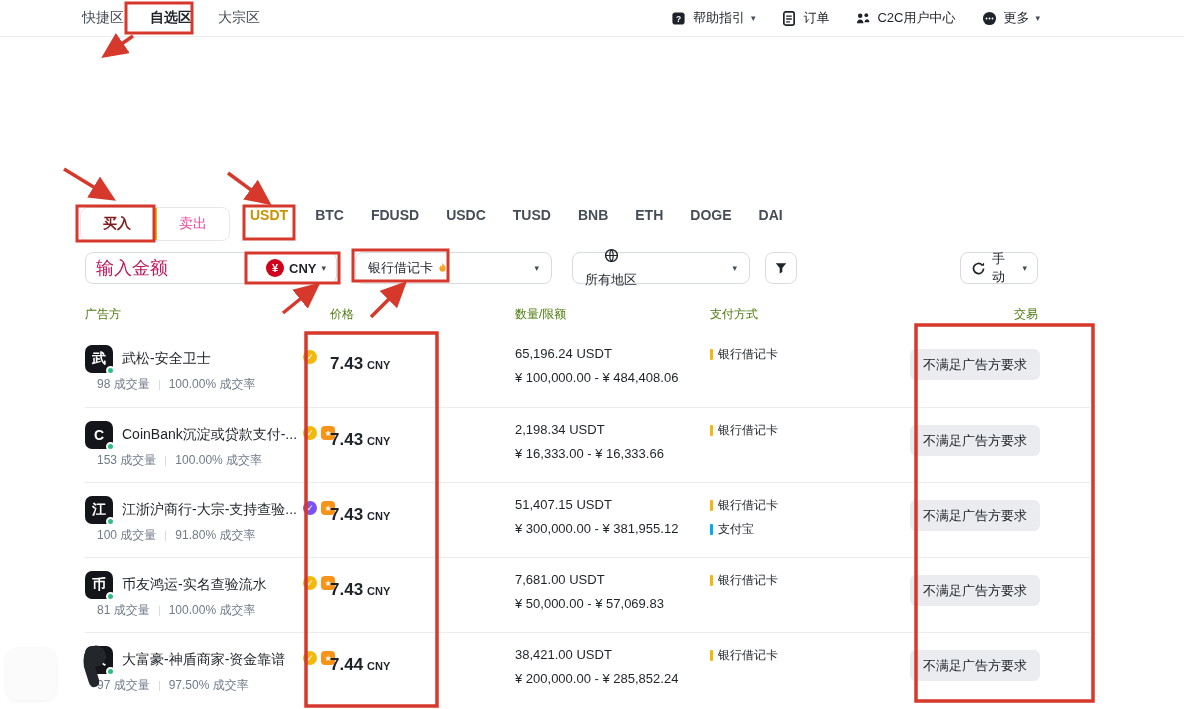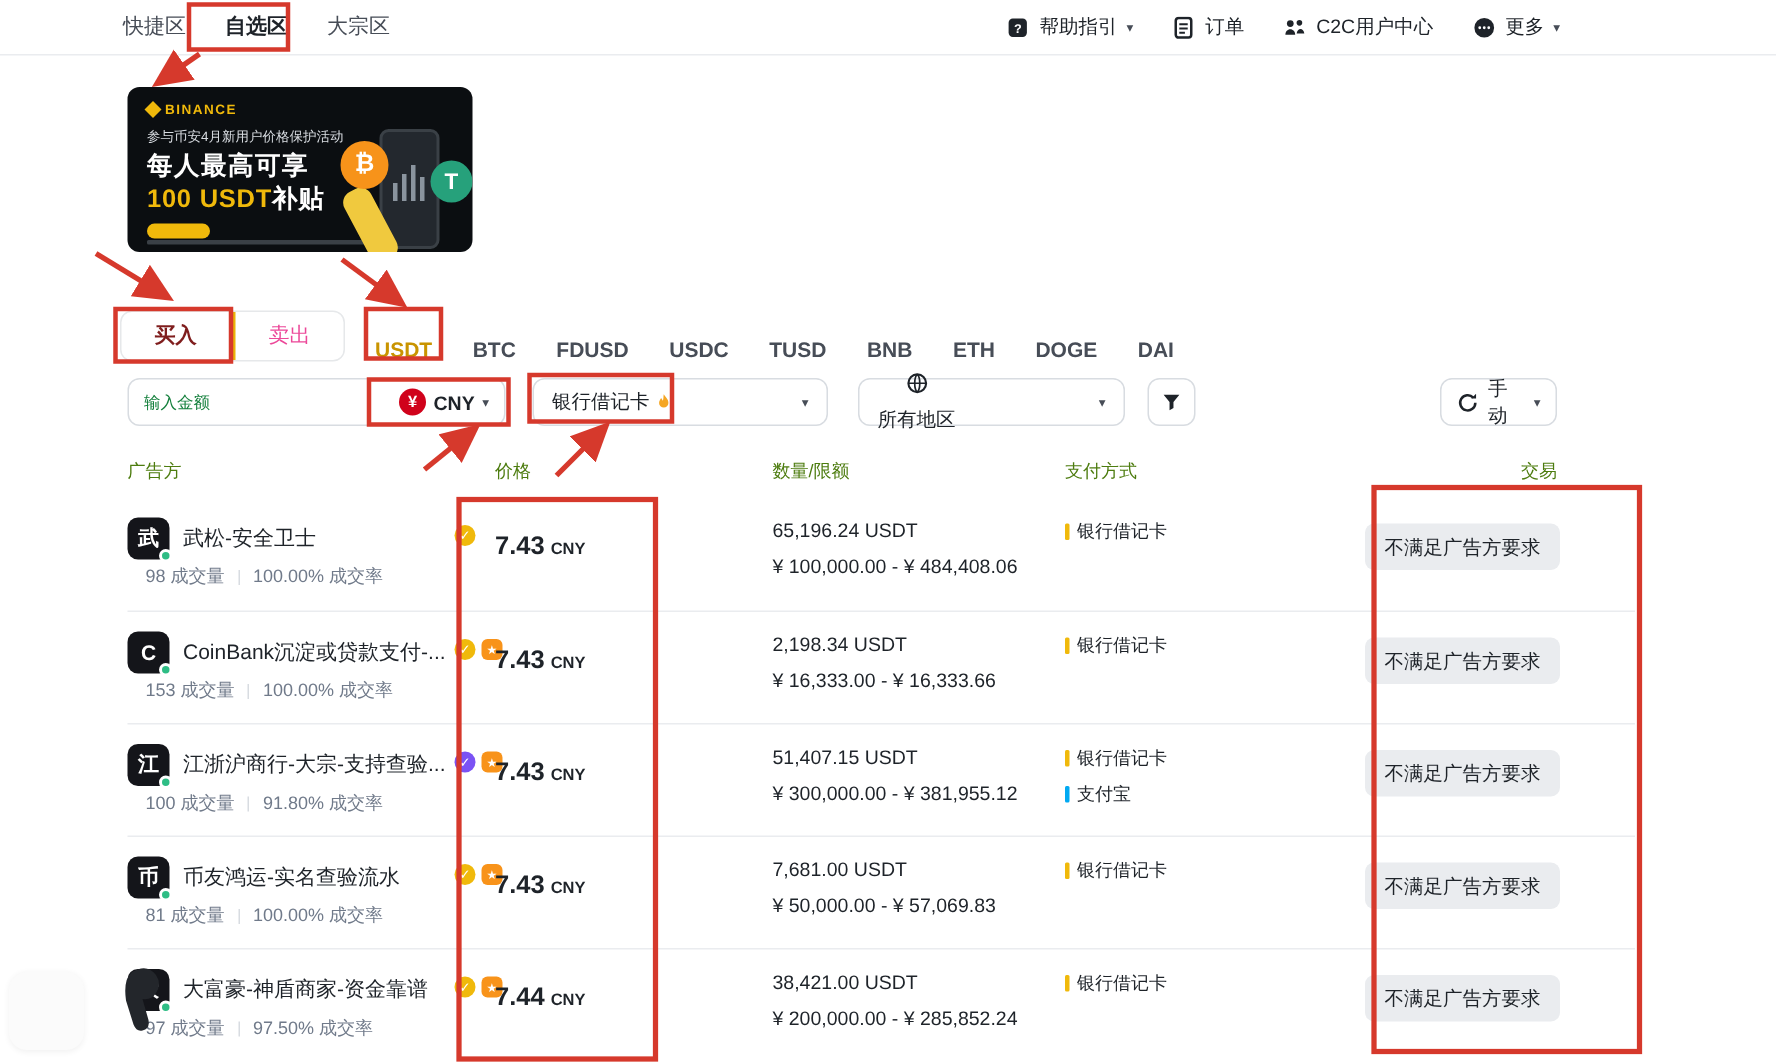--- a/index.html
+++ b/index.html
@@ -32,28 +32,28 @@
   .bn-phone i { position:absolute; display:block; background:#8a949e; width:3px; }
   .bn-btc { position:absolute; left:142px; top:36px; width:32px; height:32px; border-radius:50%; background:#f7931a; color:#fff; font-weight:700; font-size:16px; display:flex; align-items:center; justify-content:center; }
   .bn-usdt { position:absolute; left:202px; top:49px; width:28px; height:28px; border-radius:50%; background:#26a17b; color:#fff; font-weight:700; font-size:15px; display:flex; align-items:center; justify-content:center; }
   .bn-hand { position:absolute; left:152px; top:66px; width:20px; height:52px; background:#f0c93e; border-radius:8px; transform:rotate(-28deg); }
 
   
   .side-toggle { position:absolute; left:80px; top:207px; width:150px; height:34px; border:1px solid #e6e8ea; border-radius:8px; display:flex; background:#fff; }
   .side-cell { flex:1; display:flex; align-items:center; justify-content:center; font-size:14px; cursor:pointer; }
   .side-cell.buy { font-weight:700; color:#7f1d1d; border-right:4px solid #eab308; }
   .side-cell.sell { color:#ec4899; }
-  .assets { position:absolute; left:250px; top:207px; height:34px; display:flex; align-items:flex-end; gap:27px; }
+  .assets { position:absolute; left:250px; top:207px; height:34px; display:flex; align-items:flex-start; gap:27px; }
   .asset { font-size:14px; font-weight:700; color:#474d57; cursor:pointer; }
   .asset.active { color:#c99400; }
 
   
   .fgroup { position:absolute; top:252px; height:32px; border:1px solid #d8dce1; border-radius:8px; background:#fff; display:flex; align-items:center; }
   .amount-group { left:85px; width:252px; padding:0 10px; justify-content:space-between; }
-  .placeholder { font-size:11px; color:#15803d; }
+  .placeholder { font-size:18px; color:#be185d; }
   .fiat-sel { display:flex; align-items:center; gap:5px; cursor:pointer; }
   .cny-ic { width:18px; height:18px; border-radius:50%; background:#d0021b; color:#fff; font-size:11px; font-weight:700; display:flex; align-items:center; justify-content:center; }
   .fiat-label { font-size:13px; font-weight:700; color:#1e2329; }
   .pay-select { left:355px; width:197px; padding:0 12px; justify-content:space-between; cursor:pointer; }
   .pay-left { display:flex; align-items:center; gap:4px; font-size:13px; color:#1e2329; }
   .region-select { left:572px; width:178px; padding:0 12px; justify-content:space-between; cursor:pointer; }
   .region-left { display:flex; align-items:center; gap:7px; font-size:13px; color:#1e2329;flex-direction:column; }
   .filter-btn { left:765px; width:32px; justify-content:center; cursor:pointer; }
   .refresh-ctl { left:960px; width:78px; padding:0 10px; gap:6px; cursor:pointer; }
   .refresh-ctl span.lbl { font-size:13px; color:#1e2329;font-family:Liberation Serif, serif; }
@@ -139,40 +139,20 @@
               <circle cx="8" cy="8" r="1" fill="#fff"></circle>
               <circle cx="11.2" cy="8" r="1" fill="#fff"></circle>
             </svg>
         </span>
         <span>更多</span>
         <span class="caret">▾</span>
       </span>
     </div>
   </div>
 
-  <div class="banner">
-    <div class="bn-logo">
-        <span class="bn-diamond"></span>
-        <span>BINANCE</span>
-      </div>
-    <div class="bn-line1">参与币安4月新用户价格保护活动</div>
-    <div class="bn-line2">每人最高可享</div>
-    <div class="bn-line3"><span class="bn-hl">100 USDT</span><span class="bn-hl2">补贴</span></div>
-    <div class="bn-btn"></div>
-    <div class="bn-fine"></div>
-    <div class="bn-phone">
-      <i style="left:7px;top:34px;height:12px;"></i>
-        <i style="left:13px;top:28px;height:18px;"></i>
-        <i style="left:19px;top:22px;height:24px;"></i>
-        <i style="left:25px;top:30px;height:16px;"></i>
-    </div>
-    <div class="bn-hand"></div>
-    <div class="bn-btc">₿</div>
-    <div class="bn-usdt">T</div>
-  </div>
 
   <div class="side-toggle">
     <div class="side-cell buy">买入</div>
     <div class="side-cell sell">卖出</div>
   </div>
 
   <div class="assets">
     <span class="asset active">USDT</span>
     <span class="asset">BTC</span>
     <span class="asset">FDUSD</span>

